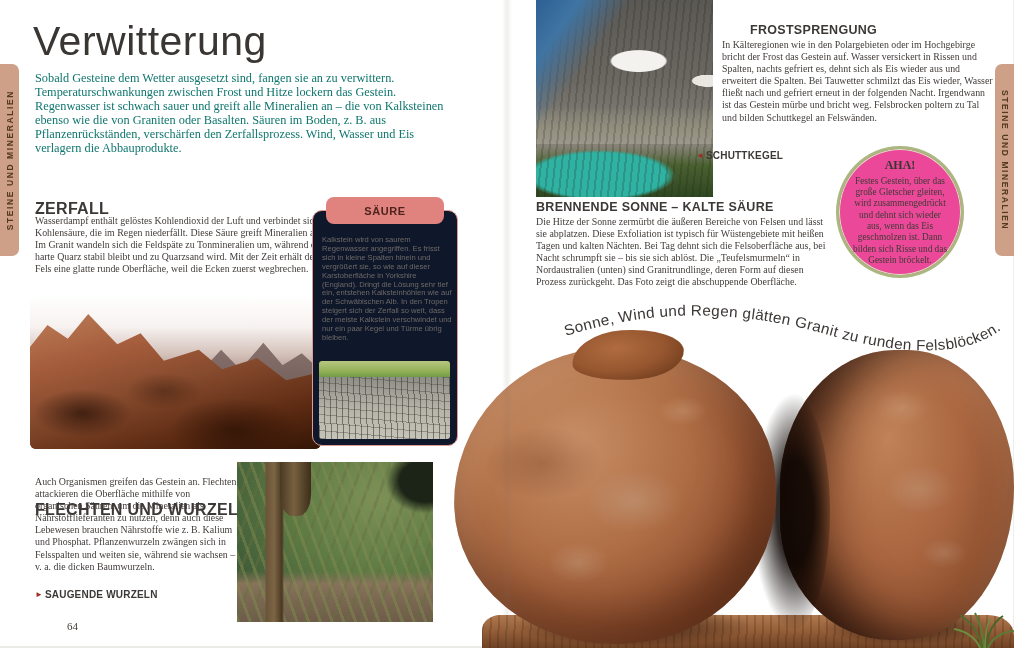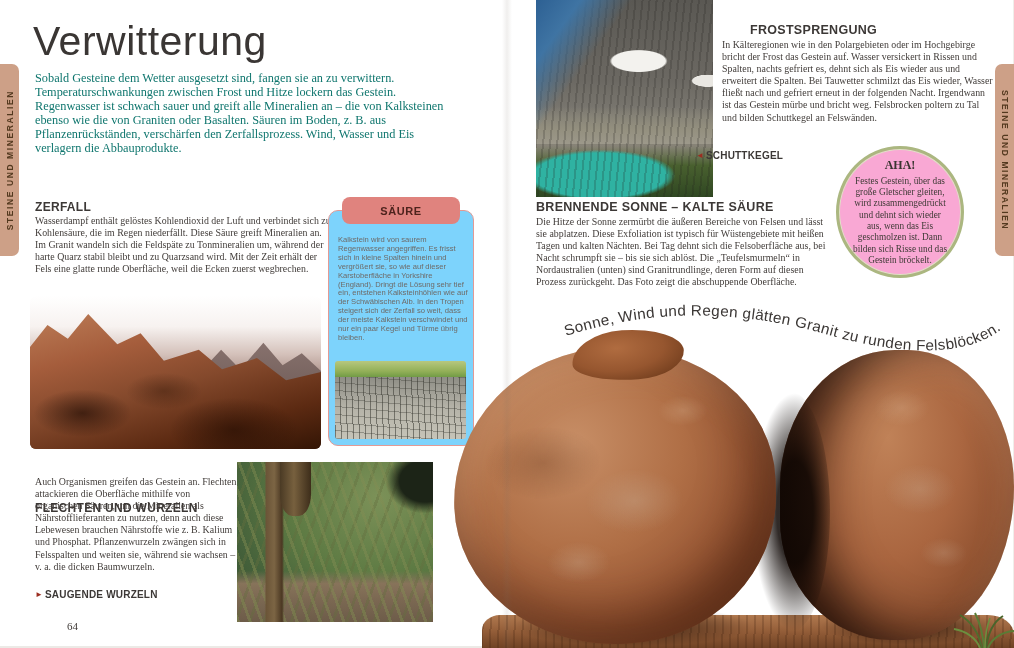--- a/index.html
+++ b/index.html
@@ -18,21 +18,21 @@
   .tab-right { left:995px; border-radius:7px 0 0 7px; }
   .tab-left  span { writing-mode:vertical-rl; transform:rotate(180deg); }
   .tab-right span { writing-mode:vertical-rl; }
 
   
   .title {
     position:absolute; left:33px; top:18px; font-family:"Liberation Sans", sans-serif;
     font-weight:400; font-size:41px; color:#3a3634; letter-spacing:0.5px;
   }
   .h-sans { font-family:"Liberation Sans", sans-serif; font-weight:bold; color:#3c3836; }
-  .sec { position:absolute; font-size:12px; letter-spacing:0.3px; }
+  .sec { position:absolute; font-size:16px; letter-spacing:0.3px; }
   .zerfall-h  { left:35px;  top:200px; }
   .flechten-h { left:35px;  top:461px;margin-top:40px; }
   .frost-h    { left:722px; top:23px;  font-size:12.5px;margin-left:28px; }
   .sonne-h    { left:536px; top:200px; font-size:12.5px; }
 
   .intro {
     position:absolute; left:35px; top:72px; width:418px;
     font-size:12.3px; line-height:13.9px; color:#0f766e;
   }
   .body { position:absolute; font-size:9.9px; line-height:12.1px; color:#423d3a; }
@@ -49,32 +49,32 @@
   .caption {
     position:absolute; font-style:italic; font-size:8.8px; line-height:10.6px; color:#5c5550;
   }
   .saugende-c { left:35px;  top:598px; width:214px; }
   .schutt-c   { left:722px; top:159px; width:112px; }
   .folio { position:absolute; left:35px; top:620px; font-size:11px; color:#3f3a37;margin-left:32px; }
 
   
   .aha {
     position:absolute; left:836px; top:146px; width:128px; height:132px;
-    border:3px solid #abb780; border-radius:50%; background:#f9a8d4;
+    border:3px solid #abb780; border-radius:50%; background:#ec4899;
     box-shadow: inset 0 0 0 1px #dde4c4;
     display:flex; flex-direction:column; align-items:center; justify-content:center;
     text-align:center; padding:10px 12px;
   }
   .aha-title { font-weight:bold; font-size:12px; color:#3a3531; margin-bottom:3px; }
   .aha-body  { font-size:9.3px; line-height:11.3px; color:#3f3a36; }
 
   
   .saeure-box {
-    position:absolute; left:328px; top:210px; width:146px; height:236px;
-    border:1.5px solid #e39a94; border-radius:10px; background:#7dd3fc;
+    position:absolute; left:312px; top:210px; width:146px; height:236px;
+    border:1.5px solid #e39a94; border-radius:10px; background:#0f172a;
   }
   .saeure-tab {
     position:absolute; left:50%; top:-14px; transform:translateX(-50%);
     width:118px; height:27px; background:#e0837e; border-radius:8px;
     display:flex; align-items:center; justify-content:center;
     font-size:11px; letter-spacing:0.6px; color:#4e231d;
   }
   .saeure-body {
     position:absolute; left:9px; top:25px; width:130px;
     font-family:"Liberation Sans", sans-serif; font-size:7.6px; line-height:8.9px; color:#6e6a67;

